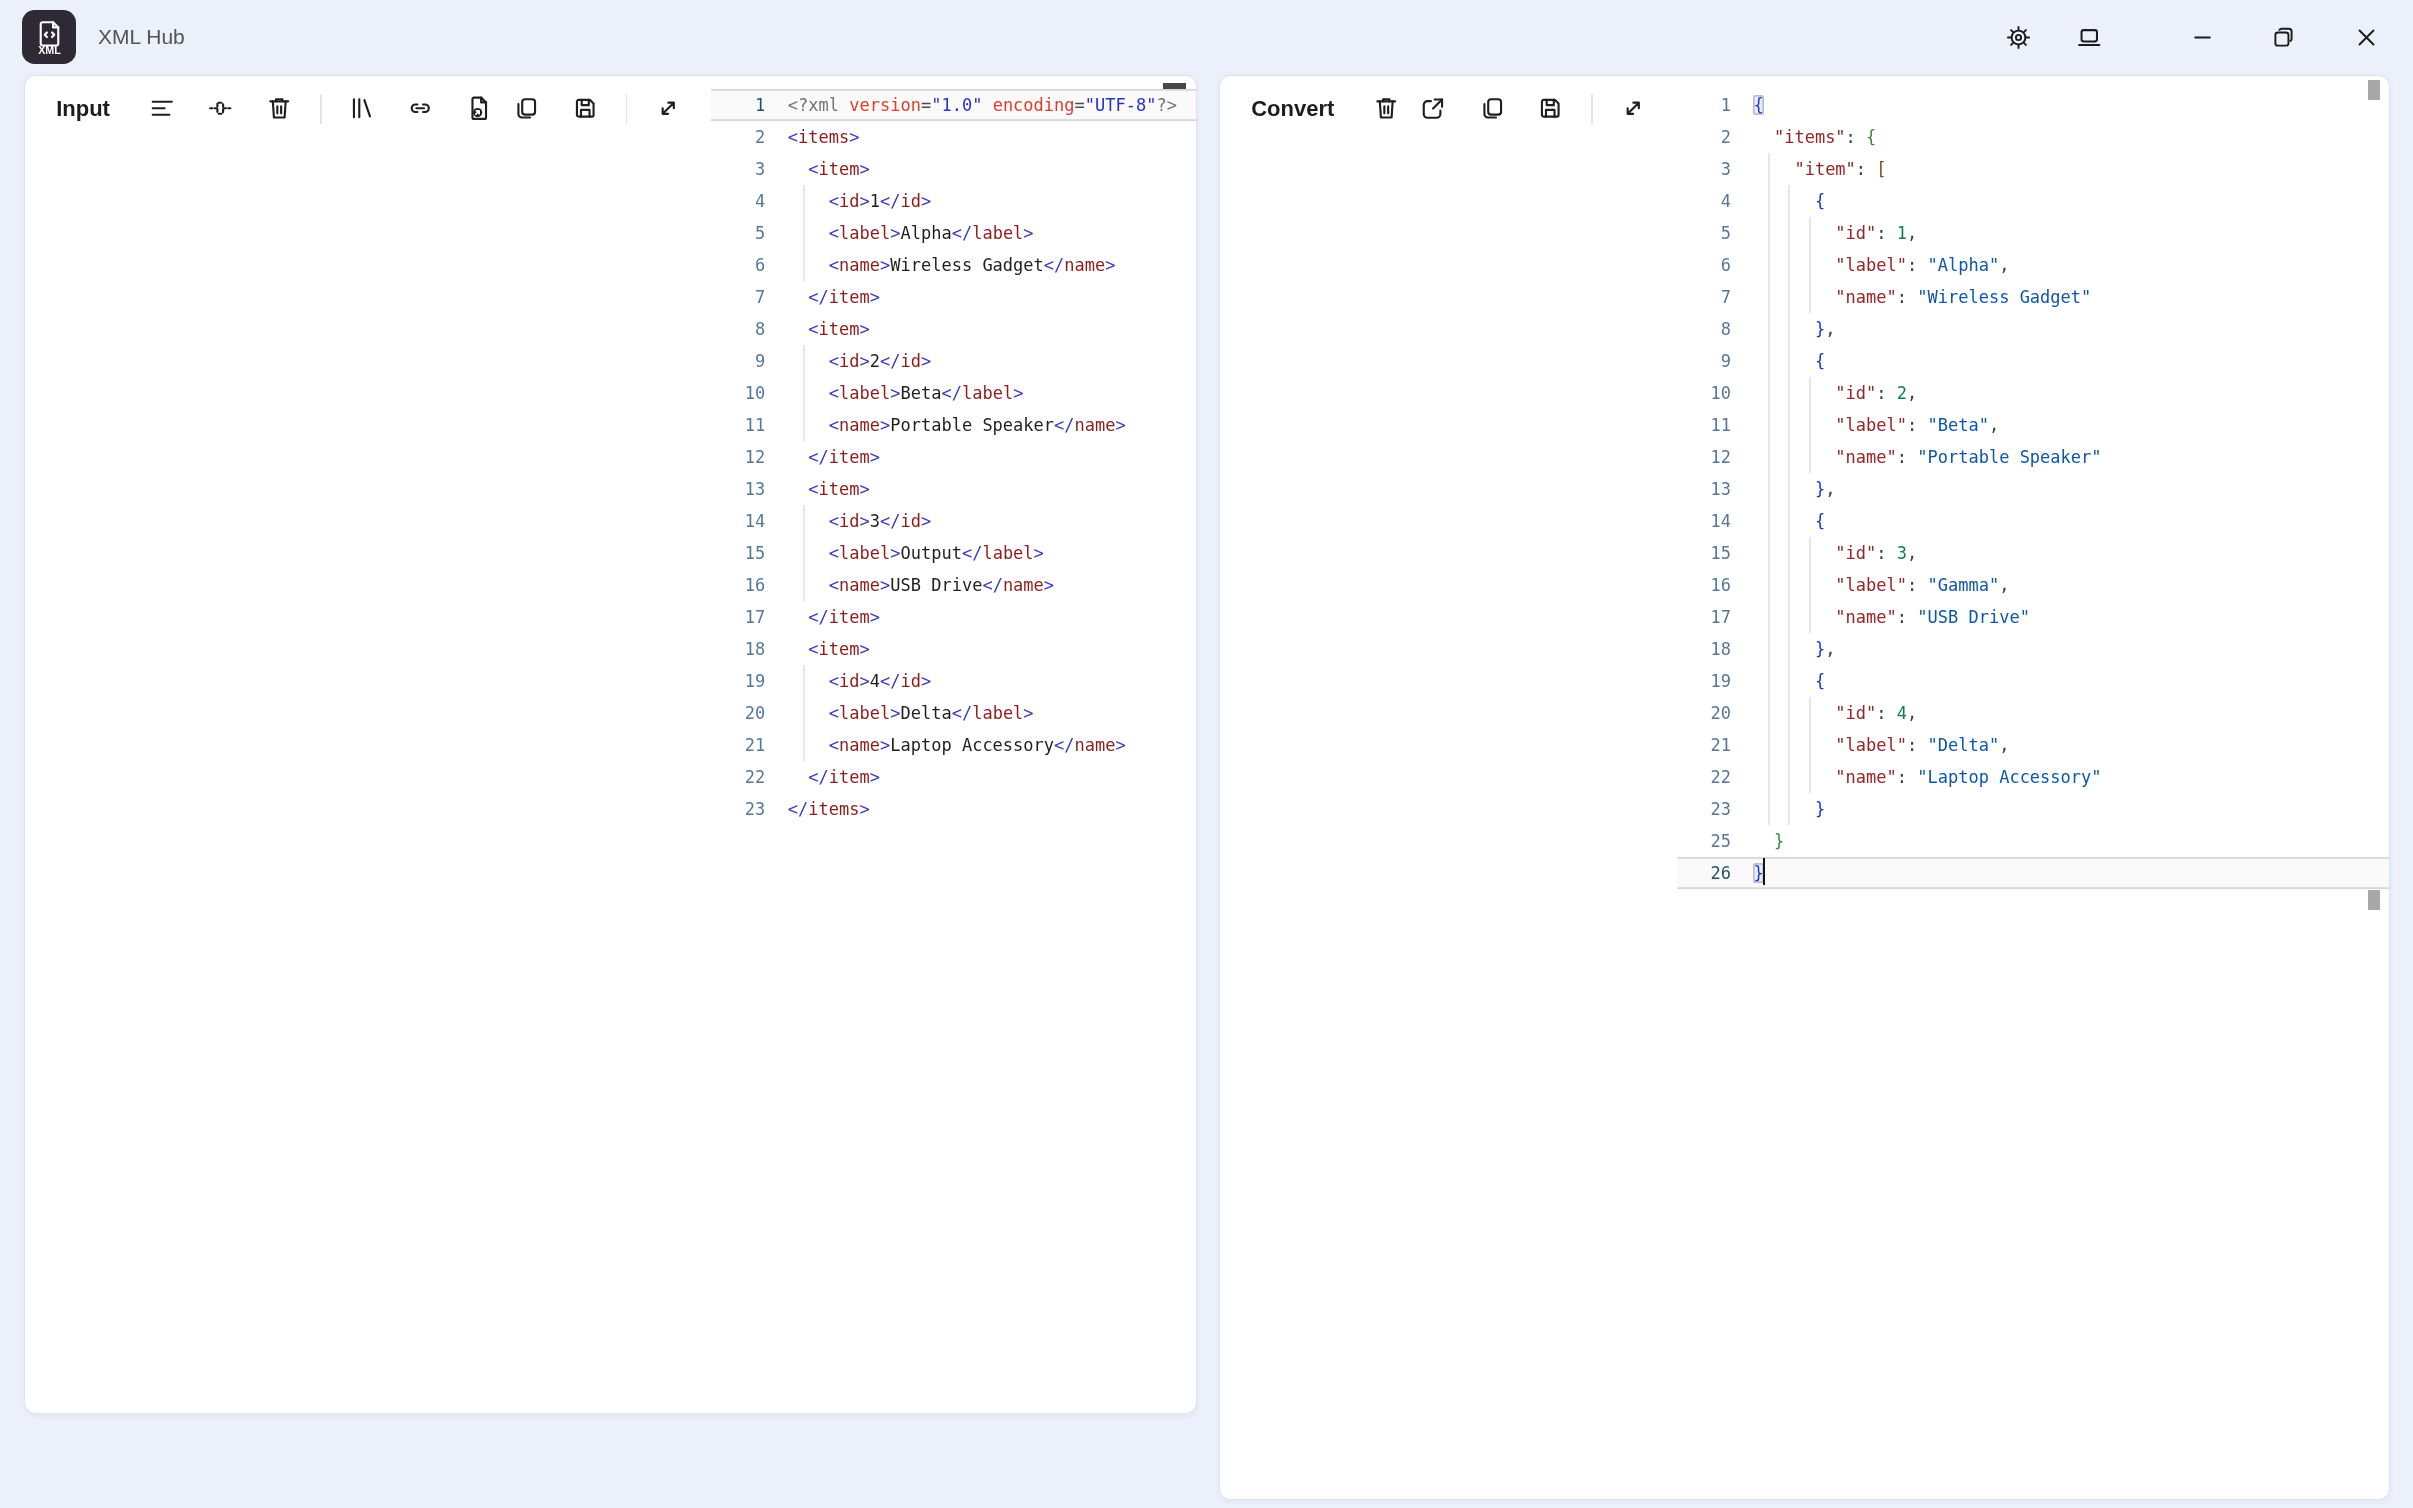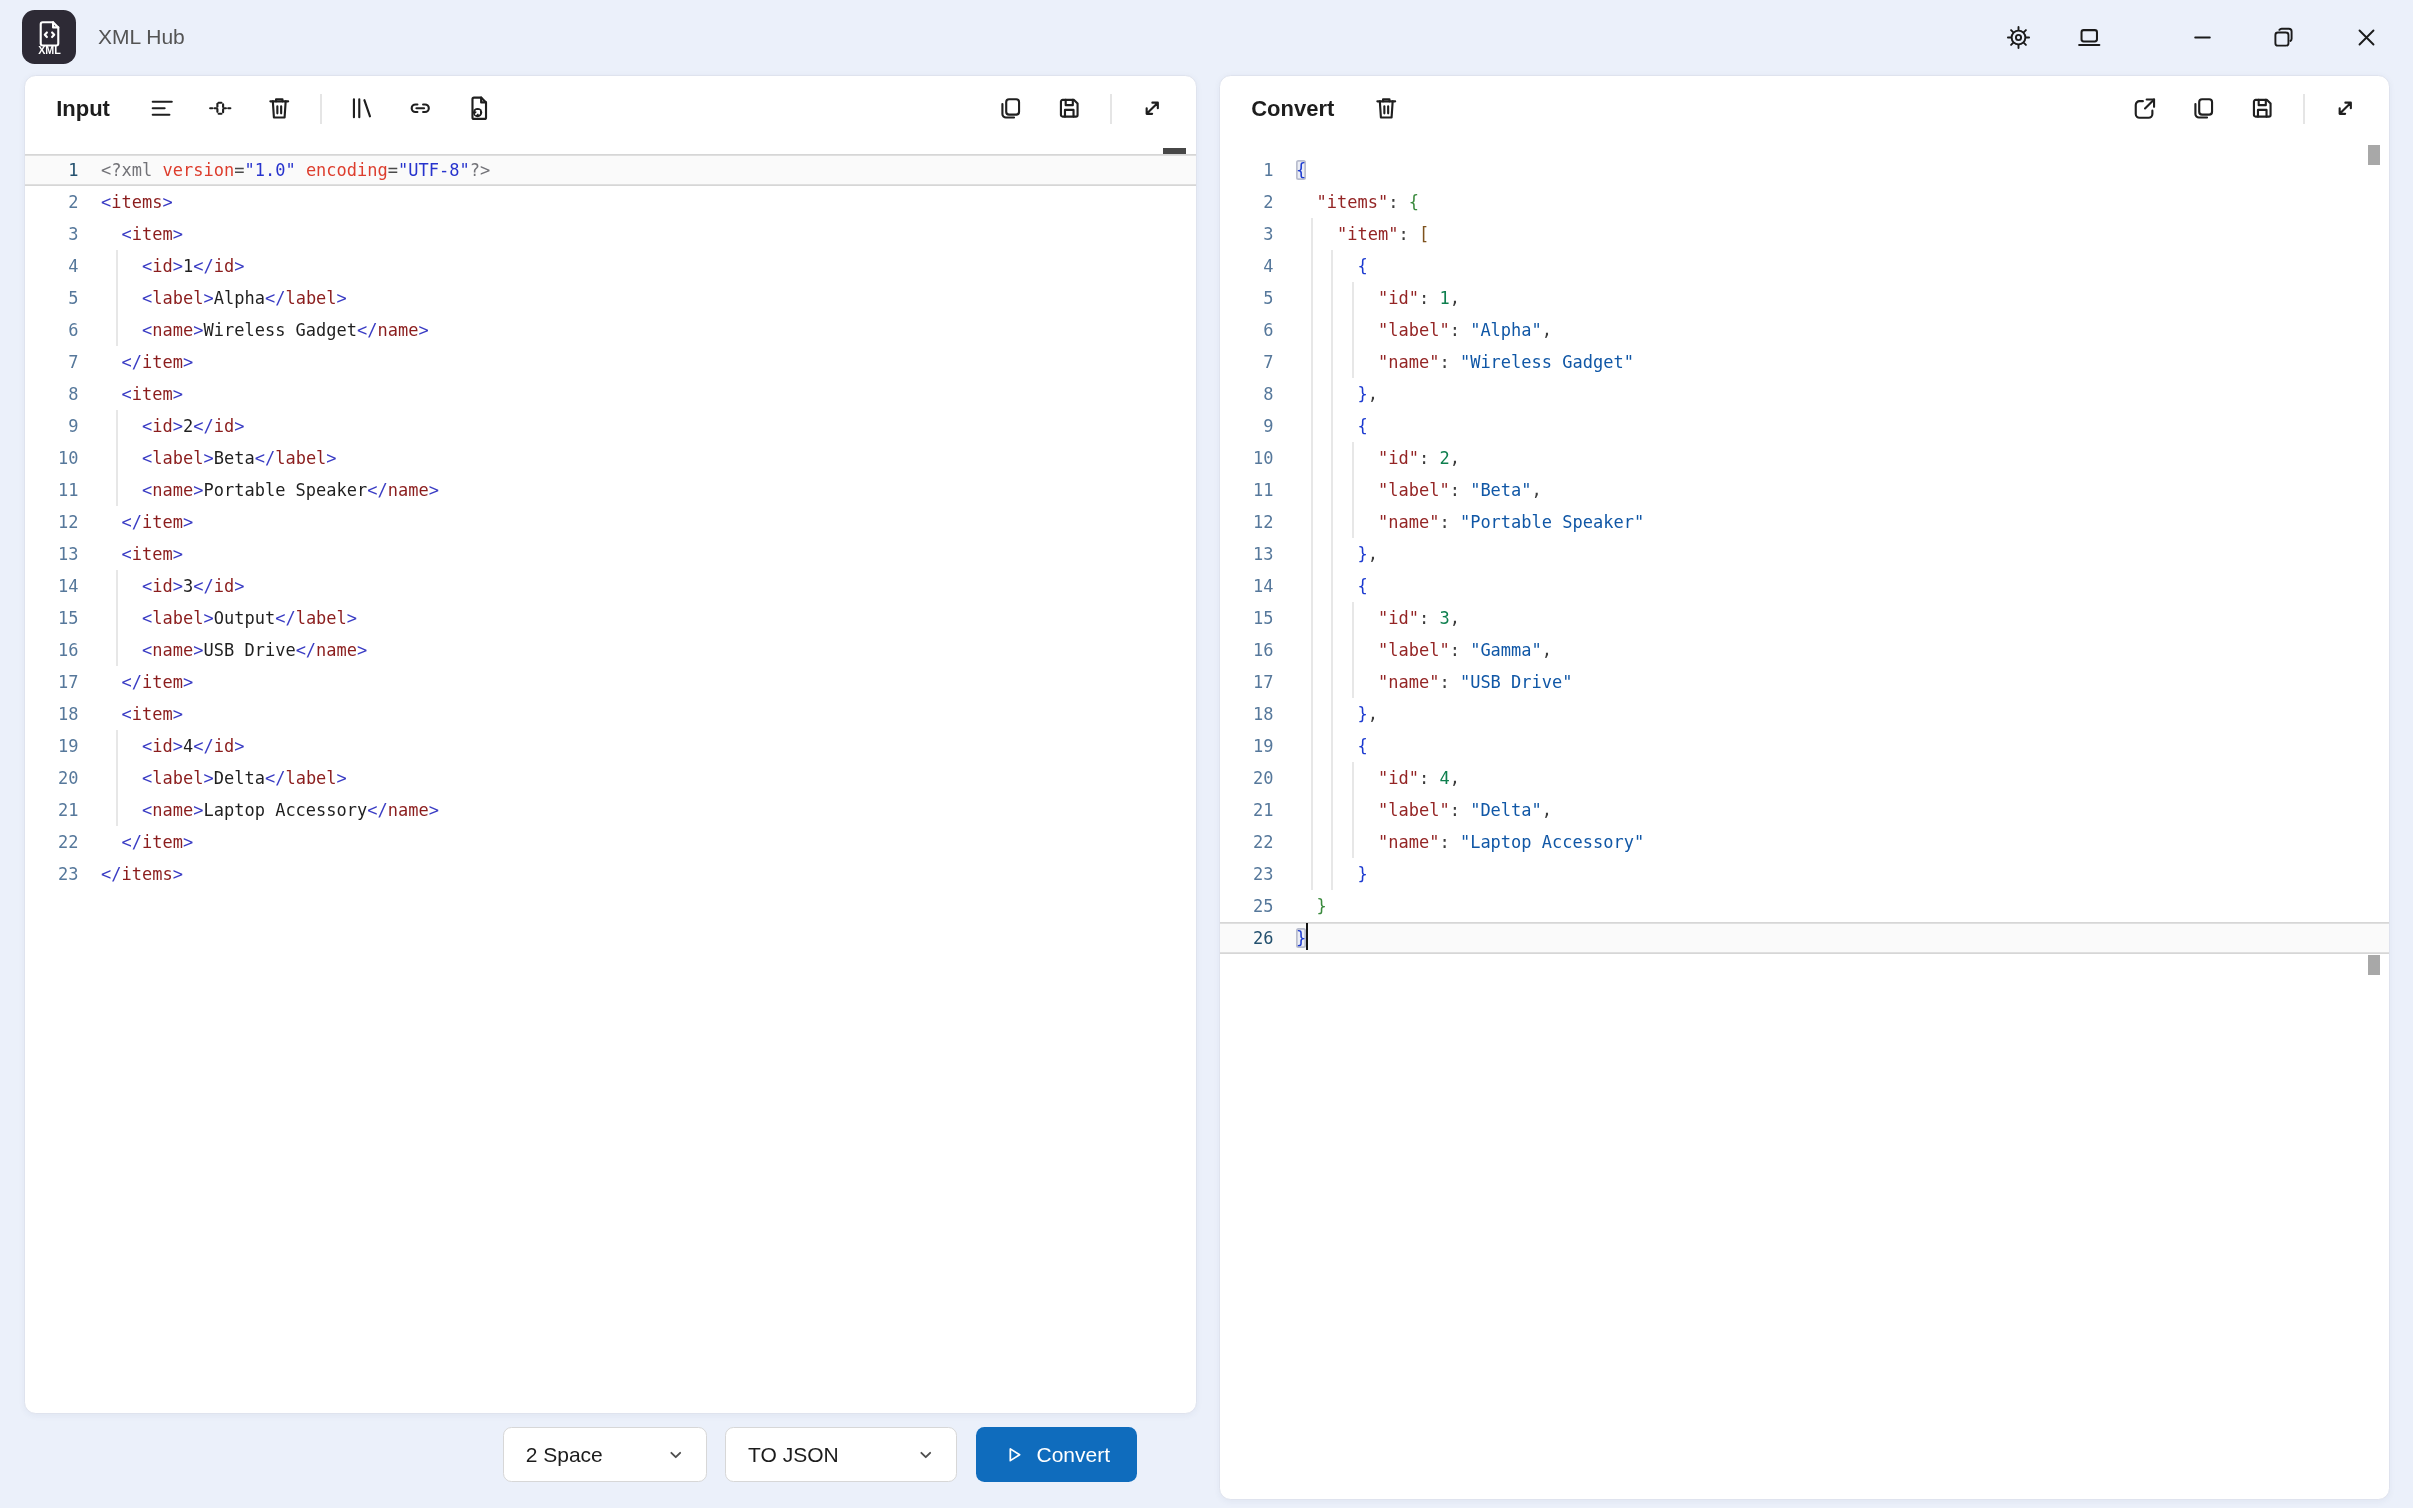--- a/index.html
+++ b/index.html
@@ -14,21 +14,21 @@
   .win-btn { width:49px; height:49px; border:none; background:transparent; display:flex; align-items:center; justify-content:center; color:#1b1b1b; border-radius:6.7px; }
   .win-btn + .win-btn { margin-left:22px; }
   .win-btn.minimize { margin-left:64px; }
   .win-btn.maximize { margin-left:32px; }
   .win-btn.close { margin-left:34px; }
 
   
   .main { position:absolute; top:75px; left:23.5px; right:23.5px; height:1425px; display:flex; gap:22px; }
   .col-left { width:1173px; display:flex; flex-direction:column; flex:none; }
   .col-right { flex:1; display:flex; }
-  .panel { background:#fff; border:0.8px solid #dfe3ee; border-radius:11.7px; display:flex; flex-direction:column; overflow:hidden; box-shadow:0 1.7px 6.7px rgba(40,60,100,.05); }
+  .panel { background:#fff; border:0.8px solid #dfe3ee; border-radius:11.7px; display:flex; flex-direction:row; overflow:hidden; box-shadow:0 1.7px 6.7px rgba(40,60,100,.05); }
   .panel.input { height:1339px; }
   .panel.output { flex:1; }
 
   
   .toolbar { height:65px; flex:none; display:flex; align-items:center; padding:0 20px; }
   .panel-title { font-size:22px; font-weight:700; color:#1d1d1d; margin:0 28.5px 0 11.7px; }
   .icon-btn { width:47px; height:47px; border:none; background:transparent; border-radius:7.5px; display:flex; align-items:center; justify-content:center; color:#1f1f1f; }
   .icon-btn + .icon-btn { margin-left:11.7px; }
   .tb-divider { width:1.7px; height:30px; background:#e5e5e5; margin:0 17px; }
   .tb-right { margin-left:auto; display:flex; align-items:center; }
@@ -235,44 +235,20 @@
           <div class="code-line"><span class="gutter">18</span><span class="line-content"><span>  </span><span class="pb">&lt;</span><span class="tag">item</span><span class="pb">&gt;</span></span></div>
           <div class="code-line"><span class="gutter">19</span><span class="line-content"><i class="guide" style="left: 15px;"></i><span>    </span><span class="pb">&lt;</span><span class="tag">id</span><span class="pb">&gt;</span><span class="txt">4</span><span class="pb">&lt;/</span><span class="tag">id</span><span class="pb">&gt;</span></span></div>
           <div class="code-line"><span class="gutter">20</span><span class="line-content"><i class="guide" style="left: 15px;"></i><span>    </span><span class="pb">&lt;</span><span class="tag">label</span><span class="pb">&gt;</span><span class="txt">Delta</span><span class="pb">&lt;/</span><span class="tag">label</span><span class="pb">&gt;</span></span></div>
           <div class="code-line"><span class="gutter">21</span><span class="line-content"><i class="guide" style="left: 15px;"></i><span>    </span><span class="pb">&lt;</span><span class="tag">name</span><span class="pb">&gt;</span><span class="txt">Laptop Accessory</span><span class="pb">&lt;/</span><span class="tag">name</span><span class="pb">&gt;</span></span></div>
           <div class="code-line"><span class="gutter">22</span><span class="line-content"><span>  </span><span class="pb">&lt;/</span><span class="tag">item</span><span class="pb">&gt;</span></span></div>
           <div class="code-line"><span class="gutter">23</span><span class="line-content"><span class="pb">&lt;/</span><span class="tag">items</span><span class="pb">&gt;</span></span></div>
         </div>
 
     </div>
 
-    <div class="controls-row">
-      <div class="dropdown indent">
-        <span>2 Space</span>
-        <span class="chev">
-          <svg width="23.5" height="23.5" viewBox="0 0 24 24" fill="none" stroke="currentColor" stroke-width="1.9" stroke-linecap="round" stroke-linejoin="round">
-              <path d="M7.5 10l4.5 4.5L16.5 10"></path>
-            </svg>
-        </span>
-      </div>
-      <div class="dropdown direction">
-        <span>TO JSON</span>
-        <span class="chev">
-          <svg width="23.5" height="23.5" viewBox="0 0 24 24" fill="none" stroke="currentColor" stroke-width="1.9" stroke-linecap="round" stroke-linejoin="round">
-              <path d="M7.5 10l4.5 4.5L16.5 10"></path>
-            </svg>
-        </span>
-      </div>
-      <button class="convert-btn">
-        <svg width="23.5" height="23.5" viewBox="0 0 24 24" fill="none" stroke="#fff" stroke-width="1.8" stroke-linejoin="round">
-          <path d="M8.5 6v12l9.5-6z"></path>
-        </svg>
-        <span>Convert</span>
-      </button>
-    </div>
   </div>
 
   <div class="col-right">
     <div class="panel output">
 
       <div class="toolbar">
         <div class="panel-title">Convert</div>
         <button class="icon-btn">
           <svg width="28.5" height="28.5" viewBox="0 0 24 24" fill="none" stroke="currentColor" stroke-width="1.8" stroke-linecap="round" stroke-linejoin="round">
             <path d="M4.5 6.2h15"></path>

